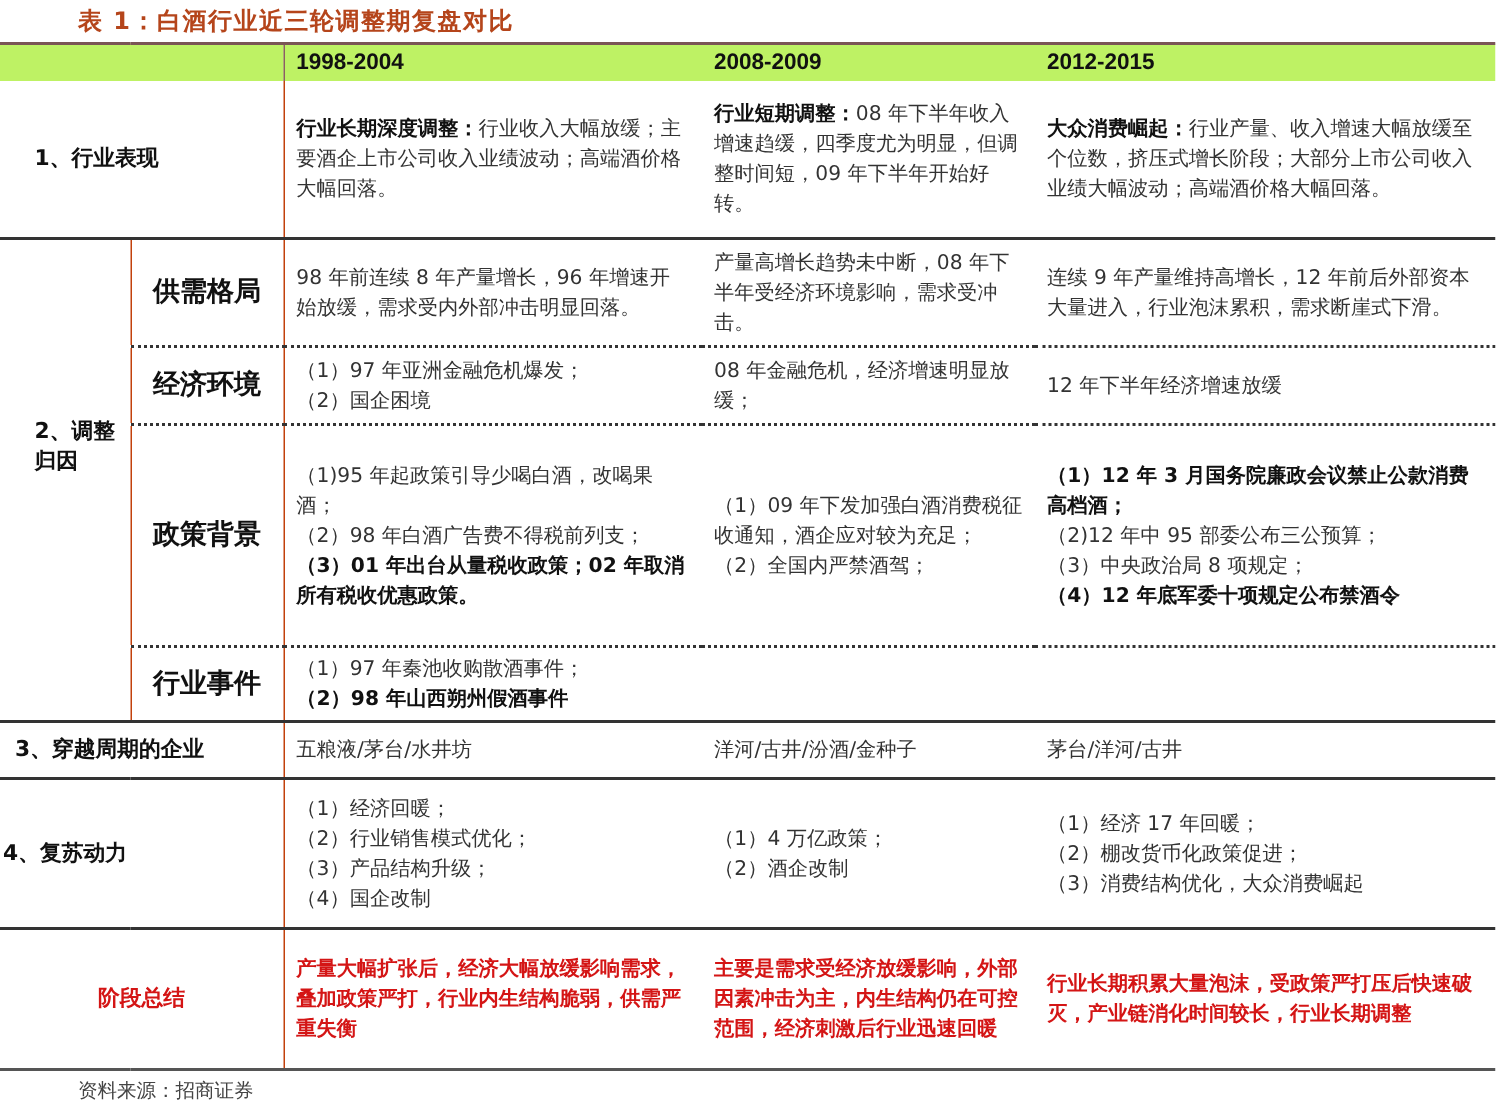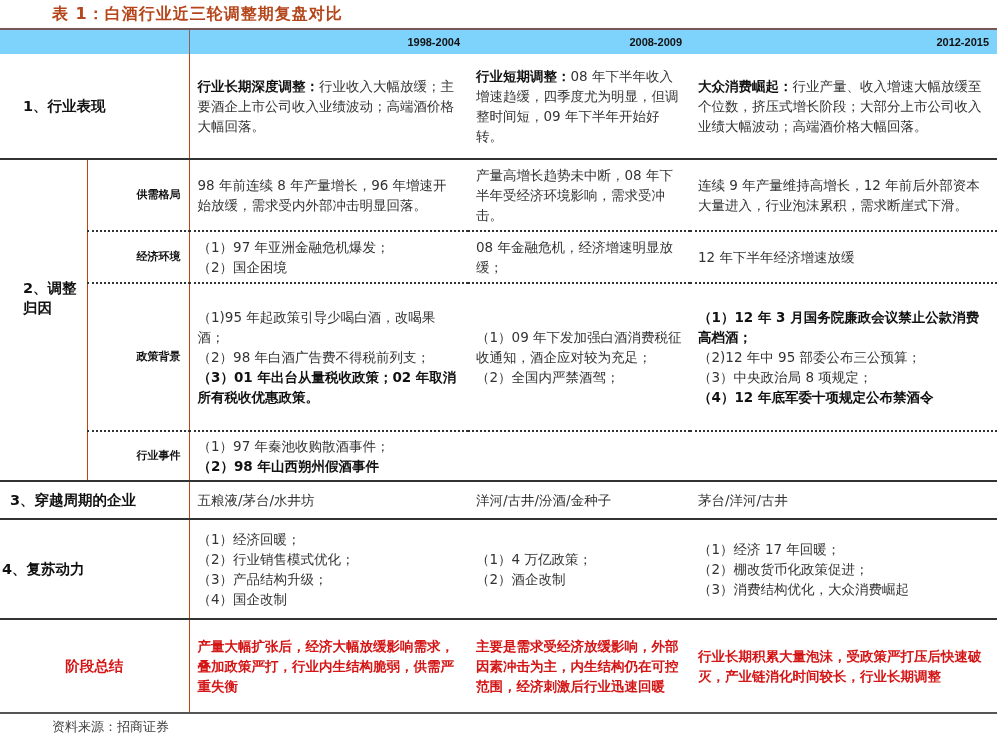--- a/index.html
+++ b/index.html
@@ -3,29 +3,29 @@
 <meta charset="utf-8">
 <style>
   html, body { margin:0; padding:0; background:#ffffff; }
   body { width:997px; height:741px; position:relative; overflow:hidden;
          font-family:"DejaVu Sans","Liberation Sans",sans-serif; color:#222; }
   .title { position:absolute; left:52px; top:2px; height:24px; line-height:24px;
            font-size:16px; font-weight:bold; color:#b5451b; letter-spacing:1px; }
   table.t { position:absolute; left:0; top:28px; width:997px; border-collapse:collapse;
             table-layout:fixed; font-size:13.5px; line-height:20px; }
   table.t td, table.t th { padding:0 8px; vertical-align:middle; }
-  .hdr th { background:#7dd3fc; height:24px; font-size:11px; font-weight:bold; color:#111;
-            font-family:"Liberation Sans",sans-serif; text-align:right; }
+  .hdr th { background:#bef264; height:24px; font-size:15px; font-weight:bold; color:#111;
+            font-family:"Liberation Sans",sans-serif; text-align:left; }
   .hdr th.c1 { border-left:1px solid #8b6060; }
   .topline { border-top:2px solid #7a5555; }
   .solid { border-top:2px solid #333; }
   .dotted { border-top:2px dotted #333; }
   .vr { border-left:1px solid #c2410c; }
   .lbl { font-weight:bold; font-size:14.5px; color:#111; }
-  .sublbl { font-weight:bold; font-size:11px; color:#111; text-align:right; }
+  .sublbl { font-weight:bold; font-size:18px; color:#111; text-align:center; }
   .cell { color:#333; }
   .b { font-weight:bold; color:#111; }
   .red { color:#d41515; font-weight:bold; }
   .redlbl { color:#d41515; font-weight:bold; text-align:center; font-size:14.5px;margin-left:29px; }
   .botline { border-bottom:2px solid #555; }
   .src { position:absolute; left:52px; top:718px; font-size:13px; color:#444; }
   p.ln { margin:0; }
 </style>
 </head>
 <body>

